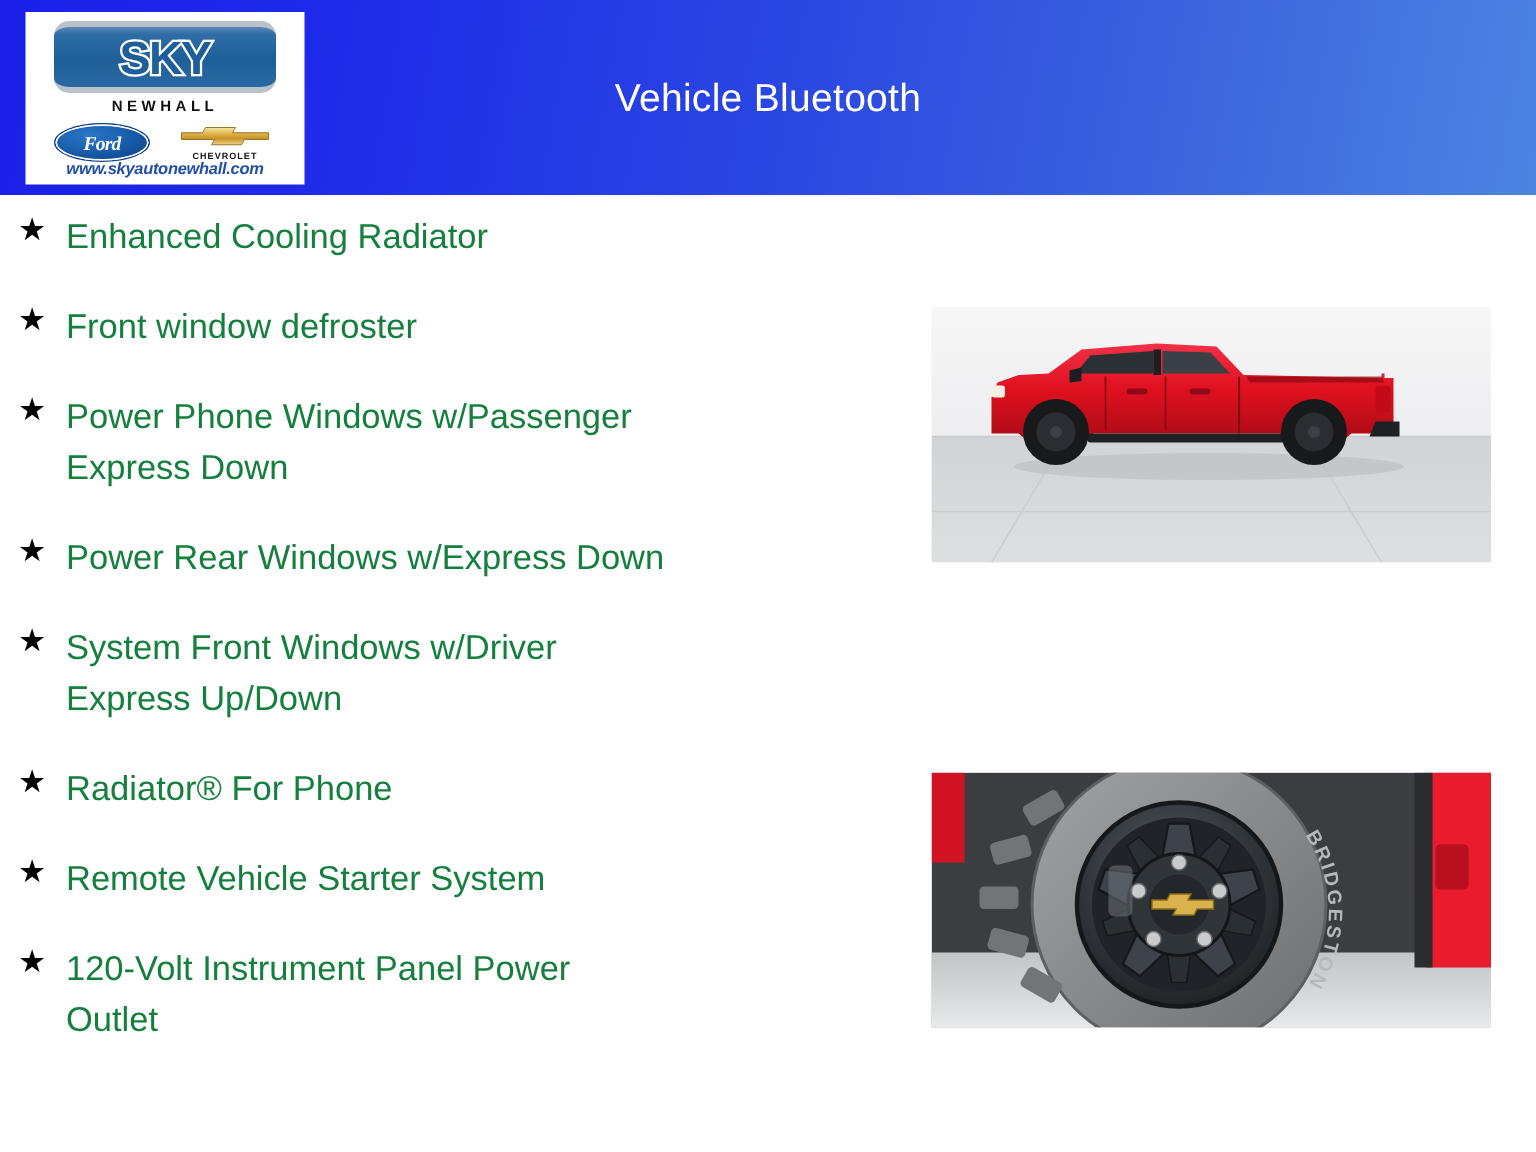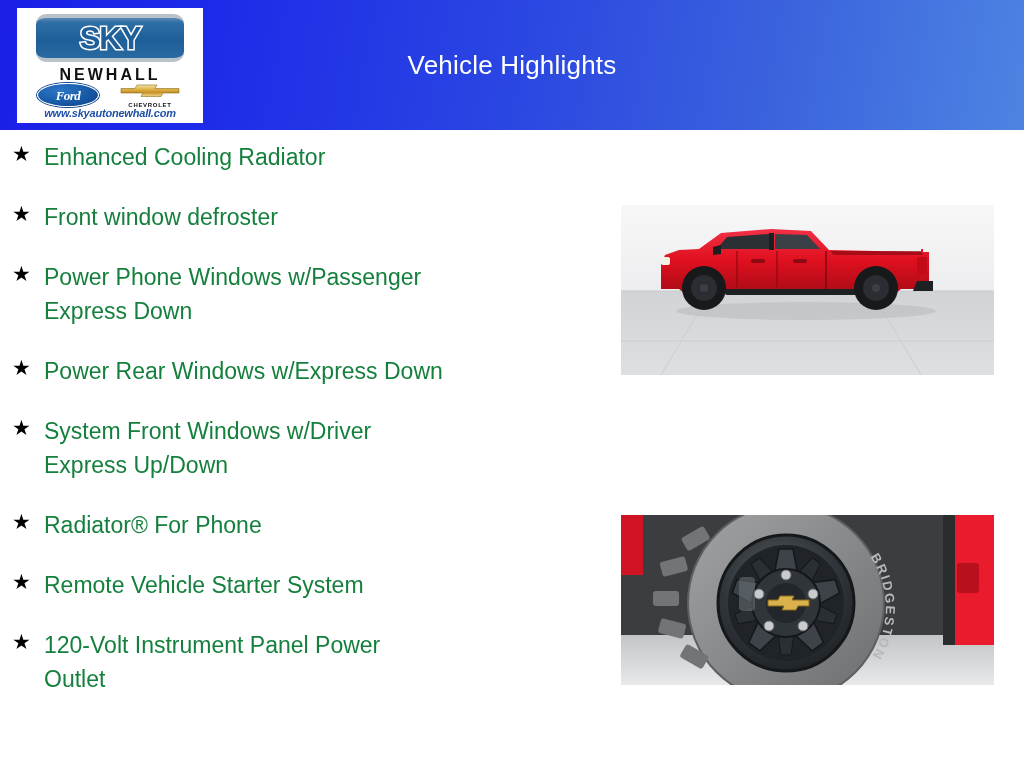--- a/index.html
+++ b/index.html
@@ -72,21 +72,21 @@
     -webkit-text-stroke: 3px #ffffff;
     paint-order: stroke fill;
     line-height: 1;
   }
 
   .newhall-text {
     position: absolute;
     left: 0; right: 0;
     top: 58px;
     text-align: center;
-    font-size: 16px;
+    font-size: 10px;
     font-weight: 700;
     letter-spacing: 3px;
     color: #111111;
     font-family: "Liberation Sans", sans-serif;
   }
 
   .brand-row {
     position: absolute;
     left: 0; right: 0;
     top: 74px;
@@ -194,21 +194,21 @@
 
   .photo svg { display: block; width: 100%; height: 100%; }
 </style>
 </head>
 <body>
 
 <div id="page">
 
   <div id="header">
 
-    <div id="header-title">Vehicle Highlights</div>
+    <div id="header-title">Vehicle Bluetooth</div>
 
     <div id="logo-box">
 
       <div class="sky-plate">
         <span class="sky-text">SKY</span>
       </div>
 
       <div class="newhall-text">NEWHALL</div>
 
       <div class="brand-row">

